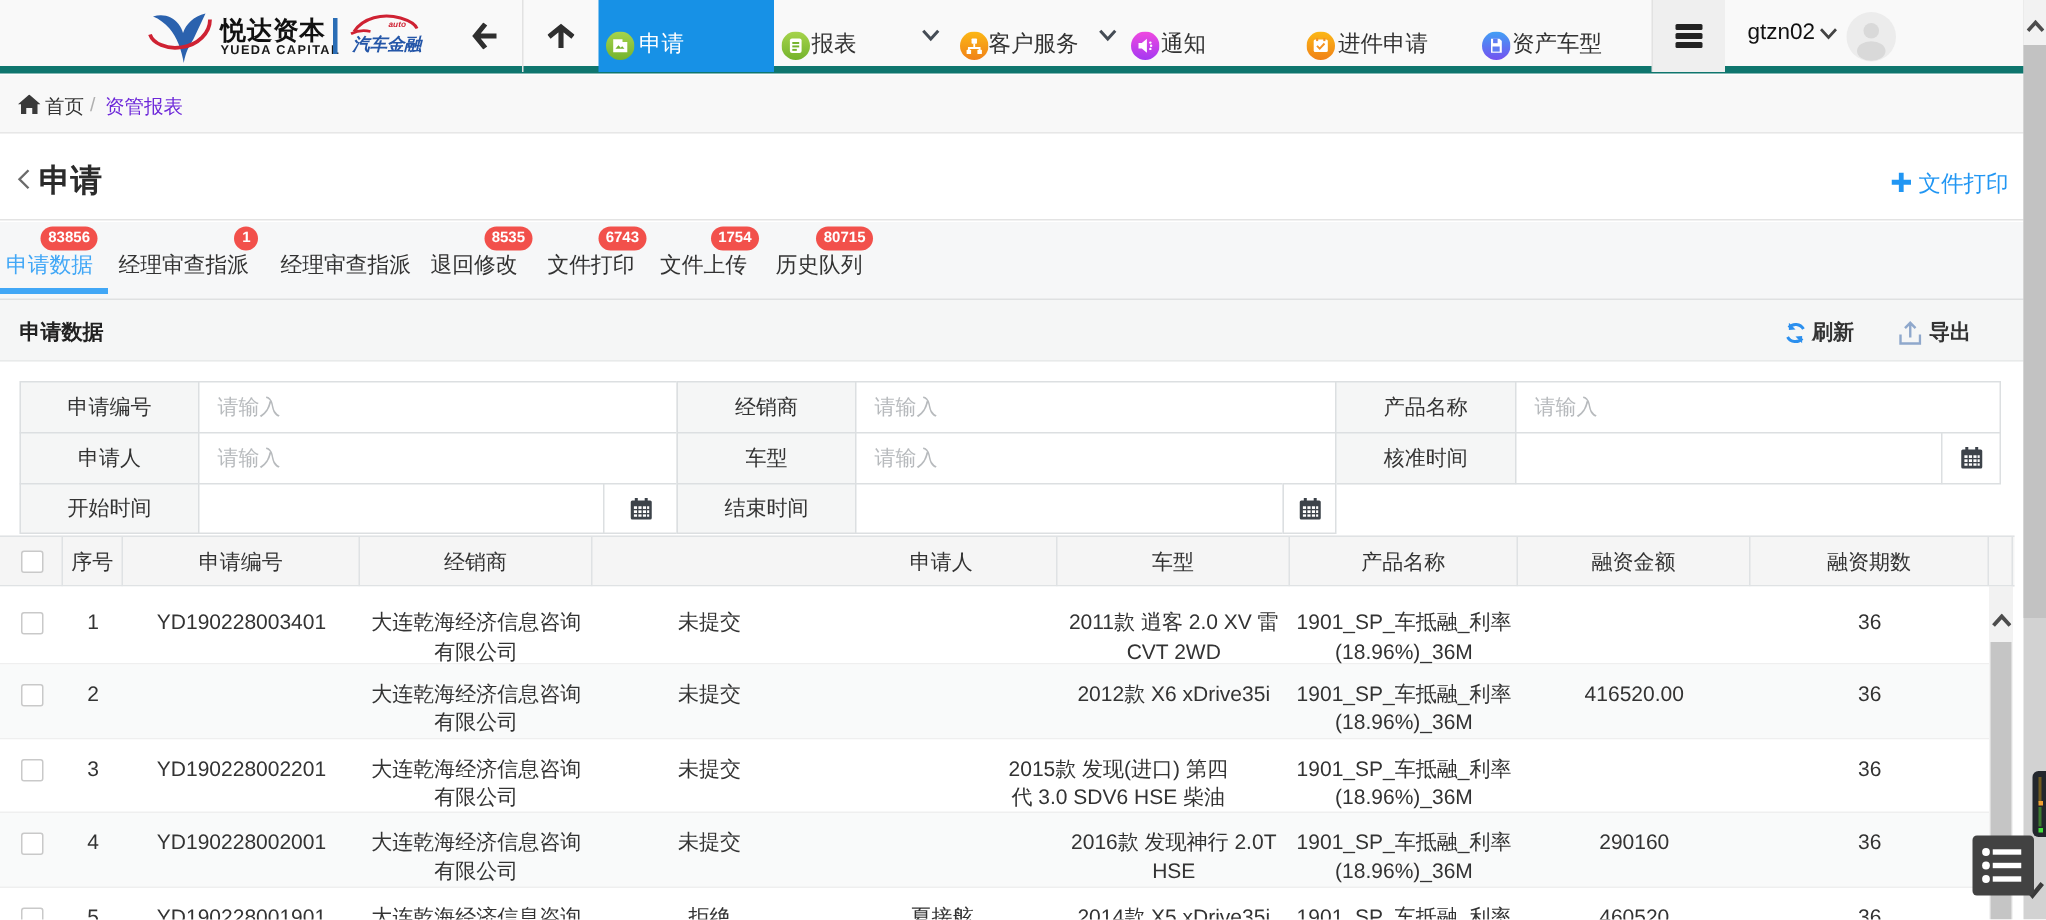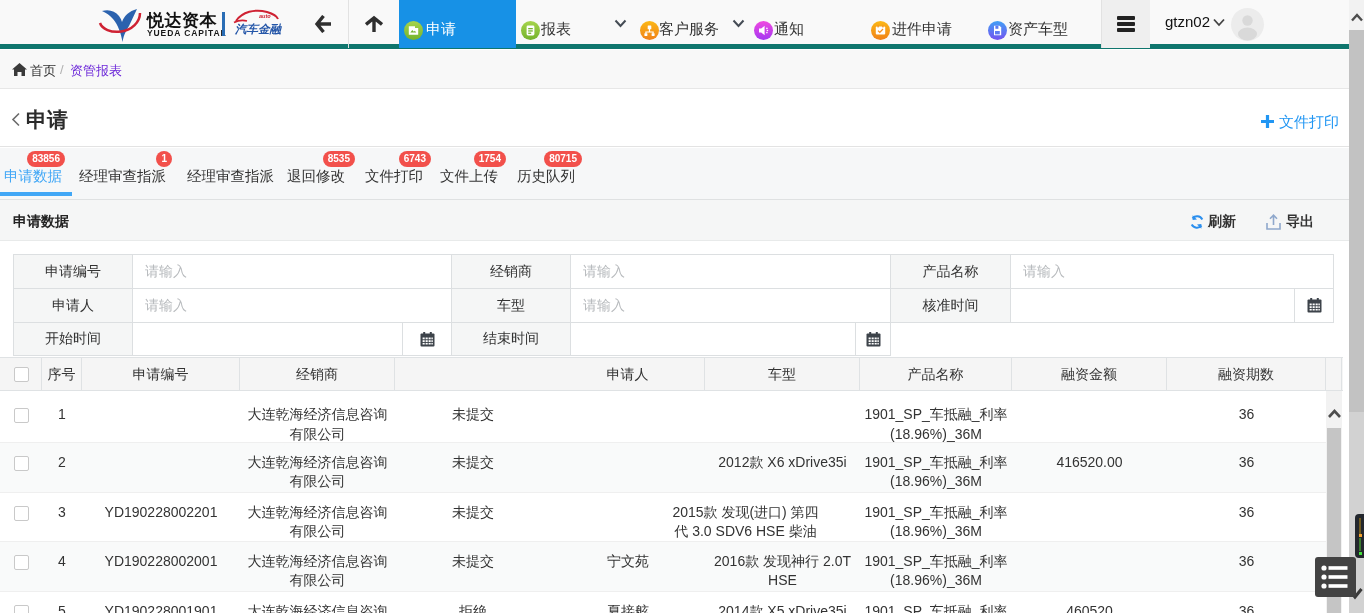--- a/index.html
+++ b/index.html
@@ -343,23 +343,25 @@
       <div class="hcell" style="left:551px;width:154px">申请人</div>
       <div class="hcell" style="left:705px;width:155px">车型</div>
       <div class="hcell" style="left:860px;width:152px">产品名称</div>
       <div class="hcell" style="left:1012px;width:155px">融资金额</div>
       <div class="hcell" style="left:1167px;width:159px">融资期数</div>
       <div class="hcell" style="left:1326px;width:16px"></div>
     </div>
     <div class="row r1" style="top:391px;height:52px;background:#fff">
       <div class="cb" style="top:17px"></div>
       <div class="cell" style="left:42px;width:40px">1</div>
+      <div class="cell" style="left:82px;width:158px">YD190228003401</div>
       <div class="cell" style="left:240px;width:155px">大连乾海经济信息咨询<br>有限公司</div>
       <div class="cell" style="left:395px;width:156px">未提交</div>
       <div class="cell" style="left:551px;width:154px"></div>
+      <div class="cell" style="left:705px;width:155px">2011款 逍客 2.0 XV 雷<br>CVT 2WD</div>
       <div class="cell" style="left:860px;width:152px">1901_SP_车抵融_利率<br>(18.96%)_36M</div>
       <div class="cell" style="left:1167px;width:159px">36</div>
     </div>
     <div class="row" style="top:443px;height:50px;background:#f9fafa">
       <div class="cb" style="top:13px"></div>
       <div class="cell" style="left:42px;width:40px">2</div>
       <div class="cell" style="left:240px;width:155px">大连乾海经济信息咨询<br>有限公司</div>
       <div class="cell" style="left:395px;width:156px">未提交</div>
       <div class="cell" style="left:551px;width:154px"></div>
       <div class="cell" style="left:705px;width:155px">2012款 X6 xDrive35i</div>
@@ -377,23 +379,23 @@
       <div class="cell" style="left:668px;width:155px">2015款 发现(进口) 第四<br>代 3.0 SDV6 HSE 柴油</div>
       <div class="cell" style="left:860px;width:152px">1901_SP_车抵融_利率<br>(18.96%)_36M</div>
       <div class="cell" style="left:1167px;width:159px">36</div>
     </div>
     <div class="row" style="top:542px;height:50px;background:#f9fafa">
       <div class="cb" style="top:13px"></div>
       <div class="cell" style="left:42px;width:40px">4</div>
       <div class="cell" style="left:82px;width:158px">YD190228002001</div>
       <div class="cell" style="left:240px;width:155px">大连乾海经济信息咨询<br>有限公司</div>
       <div class="cell" style="left:395px;width:156px">未提交</div>
-      <div class="cell" style="left:551px;width:154px">宁文苑</div>
       <div class="cell" style="left:705px;width:155px">2016款 发现神行 2.0T<br>HSE</div>
       <div class="cell" style="left:860px;width:152px">1901_SP_车抵融_利率<br>(18.96%)_36M</div>
+      <div class="cell" style="left:1012px;width:155px">290160</div>
       <div class="cell" style="left:1167px;width:159px">36</div>
     </div>
     <div class="row" style="top:592px;height:50px;background:#fff;border-bottom:none">
       <div class="cb" style="top:13px"></div>
       <div class="cell" style="left:42px;width:40px">5</div>
       <div class="cell" style="left:82px;width:158px">YD190228001901</div>
       <div class="cell" style="left:240px;width:155px">大连乾海经济信息咨询<br>有限公司</div>
       <div class="cell" style="left:395px;width:156px">拒绝</div>
       <div class="cell" style="left:551px;width:154px">夏接舷</div>
       <div class="cell" style="left:705px;width:155px">2014款 X5 xDrive35i</div>

